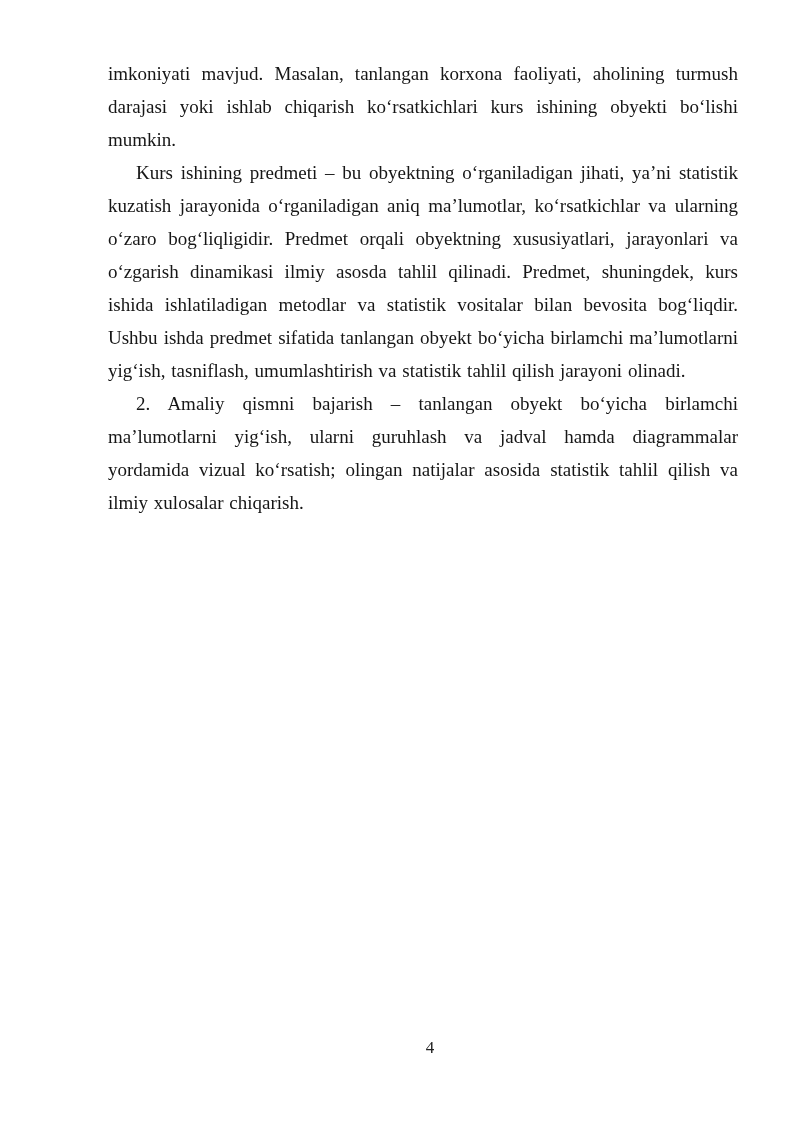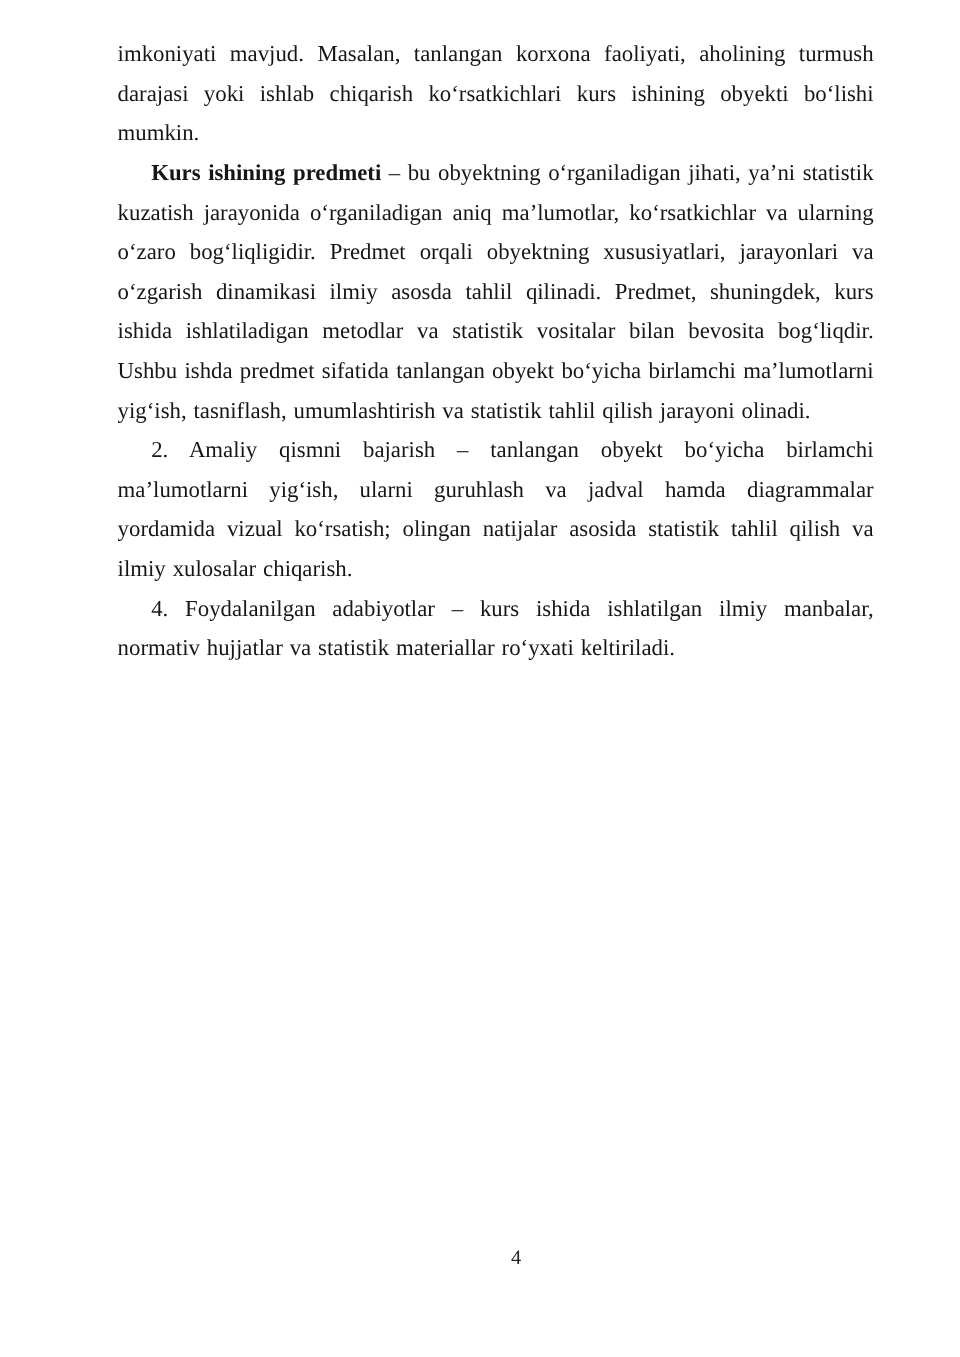--- a/index.html
+++ b/index.html
@@ -15,38 +15,38 @@
     font-family: "Liberation Serif", "DejaVu Serif", serif;
     color: #161616;
   }
   .page {
     position: absolute;
     inset: 0;
     background: #ffffff;
   }
   .content {
     position: absolute;
-    left: 98px;
+    left: 108px;
     top: 0;
     width: 630px;
-    padding-top: 29px;
+    padding-top: 57px;
   }
   p.para {
     margin: 0;
     text-align: justify;
     text-indent: 28px;
     font-size: 19px;
     line-height: 33px;
     word-spacing: 1px;
   }
   p.para.no-indent {
     text-indent: 0;
   }
   p.para b.lead {
-    font-weight: bold;
+    font-weight: normal;
   }
   .page-number {
     position: absolute;
     left: 115px;
     top: 1038px;
     width: 630px;
     text-align: center;
     font-size: 17px;
     line-height: 20px;
     color: #222222;
@@ -60,18 +60,17 @@
 
     <p class="para no-indent"><span>imkoniyati mavjud. Masalan, tanlangan korxona faoliyati, aholining turmush darajasi yoki ishlab chiqarish koʻrsatkichlari kurs ishining obyekti boʻlishi mumkin.</span></p>
 
     <p class="para"><b class="lead">Kurs ishining predmeti</b><span> – bu obyektning oʻrganiladigan jihati, ya’ni statistik kuzatish jarayonida oʻrganiladigan aniq ma’lumotlar, koʻrsatkichlar va ularning oʻzaro bogʻliqligidir. Predmet orqali obyektning xususiyatlari, jarayonlari va oʻzgarish dinamikasi ilmiy asosda tahlil qilinadi. Predmet, shuningdek, kurs ishida ishlatiladigan metodlar va statistik vositalar bilan bevosita bogʻliqdir. Ushbu ishda predmet sifatida tanlangan obyekt boʻyicha birlamchi ma’lumotlarni yigʻish, tasniflash, umumlashtirish va statistik tahlil qilish jarayoni olinadi.</span></p>
 
 
 
     <p class="para"><span>2. Amaliy qismni bajarish – tanlangan obyekt boʻyicha birlamchi ma’lumotlarni yigʻish, ularni guruhlash va jadval hamda diagrammalar yordamida vizual koʻrsatish; olingan natijalar asosida statistik tahlil qilish va ilmiy xulosalar chiqarish.</span></p>
 
 
-    <p class="para"><span>4. Foydalanilgan adabiyotlar – kurs ishida ishlatilgan ilmiy manbalar, normativ hujjatlar va statistik materiallar roʻyxati keltiriladi.</span></p>
 
   </div>
 
   <div class="page-number">4</div>
 </div>
 
 </body></html>

